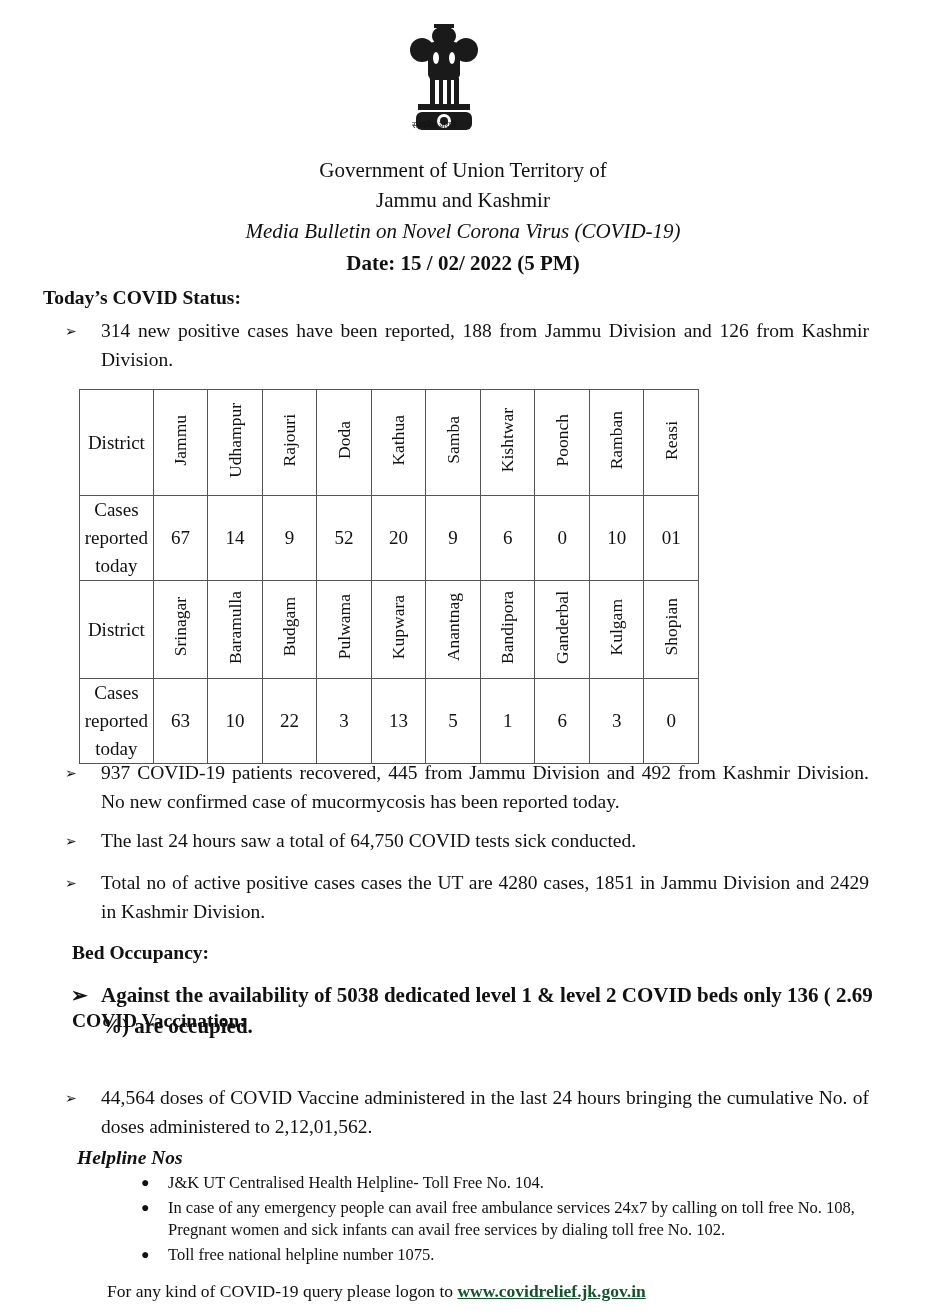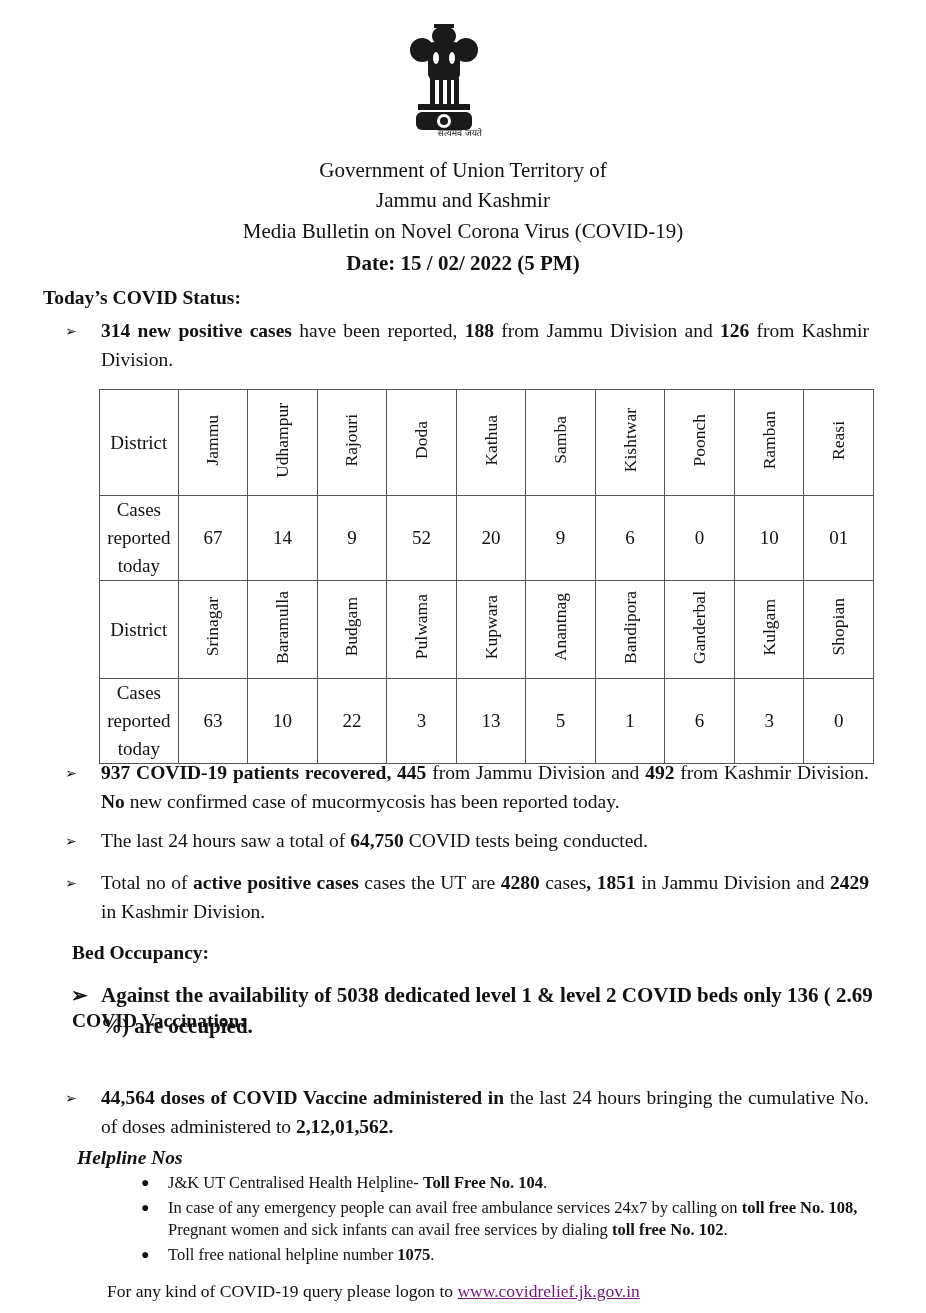--- a/index.html
+++ b/index.html
@@ -3,40 +3,40 @@
 <meta charset="utf-8">
 <style>
   * { box-sizing: border-box; margin: 0; padding: 0; }
   html, body { width: 926px; height: 1313px; background: #ffffff; overflow: hidden; }
   body { position: relative; font-family: "Liberation Serif", "DejaVu Serif", serif; color: #111; }
   .abs { position: absolute; }
   .emblem { left: 404px; top: 18px; width: 80px; height: 128px; }
   .header-line { left: 0; width: 926px; text-align: center; font-size: 21px; line-height: 30px; }
   .h1 { top: 155px; }
   .h2 { top: 185px; }
-  .h3 { top: 216px; }
+  .h3 { top: 216px; font-style: italic; }
   .h4 { top: 248px; font-weight: bold; font-size: 21px; }
   .section-title { font-weight: bold; font-size: 19.5px; line-height: 26px; }
   .bullet-para { font-size: 19.5px; line-height: 29px; text-align: justify; }
   .arrow { position: absolute; font-size: 14px; left: -36px; top: 1px; }
-  b { font-weight: bold; }
-  table.cases { position: absolute; left: 79px; top: 389px; border-collapse: collapse; width: 775px; margin-left: 20px; }
+  b { font-weight: normal; }
+  table.cases { position: absolute; left: 79px; top: 389px; border-collapse: collapse; width: 620px; }
   table.cases td { border: 1.5px solid #555; text-align: center; vertical-align: middle; font-size: 19px; }
   td.label { width: 78px; font-size: 18px; }
   td.small { font-size: 15px; line-height: 28px; }
   td.vert { width: 69px; }
   .vtext { display: inline-block; writing-mode: vertical-rl; transform: rotate(180deg); font-size: 17.5px; white-space: nowrap; }
   tr.hdr { height: 106px; }
   tr.hdr2 { height: 98px; }
   tr.val { height: 75px; }
   .bed { font-weight: bold; font-size: 21px; line-height: 31px; }
   .help-item { position: absolute; left: 168px; font-size: 16.5px; line-height: 22px; }
   .dot { position: absolute; left: -27px; top: 0px; font-size: 14px; }
   .footer { top: 1281px; left: 107px; font-size: 17.5px; }
-  .footer a { color: #701a75; font-weight: normal; text-decoration: underline; }
+  .footer a { color: #14532d; font-weight: bold; text-decoration: underline; }
 </style>
 </head>
 <body>
 
 <div class="abs emblem">
   <svg width="80" height="128" viewBox="0 0 80 128">
     <g fill="#1a1a1a">
       <ellipse cx="40" cy="18" rx="12" ry="10"></ellipse>
       <rect x="30" y="6" width="20" height="4"></rect>
       <ellipse cx="18" cy="32" rx="12" ry="12"></ellipse>
@@ -50,21 +50,21 @@
       <rect x="12" y="94" width="56" height="18" rx="6"></rect>
     </g>
     <circle cx="40" cy="103" r="7" fill="#fff"></circle>
     <circle cx="40" cy="103" r="4" fill="#1a1a1a"></circle>
     <g fill="#fff">
       <ellipse cx="32" cy="40" rx="3" ry="6"></ellipse>
       <ellipse cx="48" cy="40" rx="3" ry="6"></ellipse>
     </g>
   </svg>
 </div>
-<div class="abs" style="left:412px; top:126px; width:70px; text-align:right; font-size:9px; font-family:'DejaVu Sans',sans-serif;">सत्यमेव जयते</div>
+<div class="abs" style="left:412px; top:118px; width:70px; text-align:left; font-size:9px; font-family:'DejaVu Sans',sans-serif;">सत्यमेव जयते</div>
 
 <div class="abs header-line h1">Government of Union Territory of</div>
 <div class="abs header-line h2">Jammu and Kashmir</div>
 <div class="abs header-line h3">Media Bulletin on Novel Corona Virus (COVID-19)</div>
 <div class="abs header-line h4">Date: 15 / 02/ 2022 (5 PM)</div>
 
 <div class="abs section-title" style="left:43px; top:285px;">Today’s COVID Status:</div>
 
 <div class="abs bullet-para" style="left:101px; top:316px; width:768px;">
   <span class="arrow">➢</span>
@@ -128,21 +128,21 @@
 </tbody>
   </table>
 
 <div class="abs bullet-para" style="left:101px; top:758px; width:768px;">
   <span class="arrow">➢</span>
   <b>937 COVID-19 patients recovered, 445</b><span> from Jammu Division and </span><b>492</b><span> from Kashmir Division. </span><b>No</b><span> new confirmed case of mucormycosis has been reported today.</span>
 </div>
 
 <div class="abs bullet-para" style="left:101px; top:826px; width:768px;">
   <span class="arrow">➢</span>
-  <span>The last 24 hours saw a total of </span><b>64,750</b><span> COVID tests being conducted.</span>
+  <span>The last 24 hours saw a total of </span><b>64,750</b><span> COVID tests sick conducted.</span>
 </div>
 
 <div class="abs bullet-para" style="left:101px; top:868px; width:768px;">
   <span class="arrow">➢</span>
   <span>Total no of </span><b>active positive cases</b><span> cases the UT are </span><b>4280</b><span> cases</span><b>, 1851</b><span> in Jammu Division and </span><b>2429</b><span> in Kashmir Division.</span>
 </div>
 
 <div class="abs section-title" style="left:72px; top:940px;">Bed Occupancy:</div>
 <div class="abs bed" style="left:101px; top:980px; width:790px;">
   <span class="arrow" style="font-size:20px; top:0; left:-30px;">➢</span>

